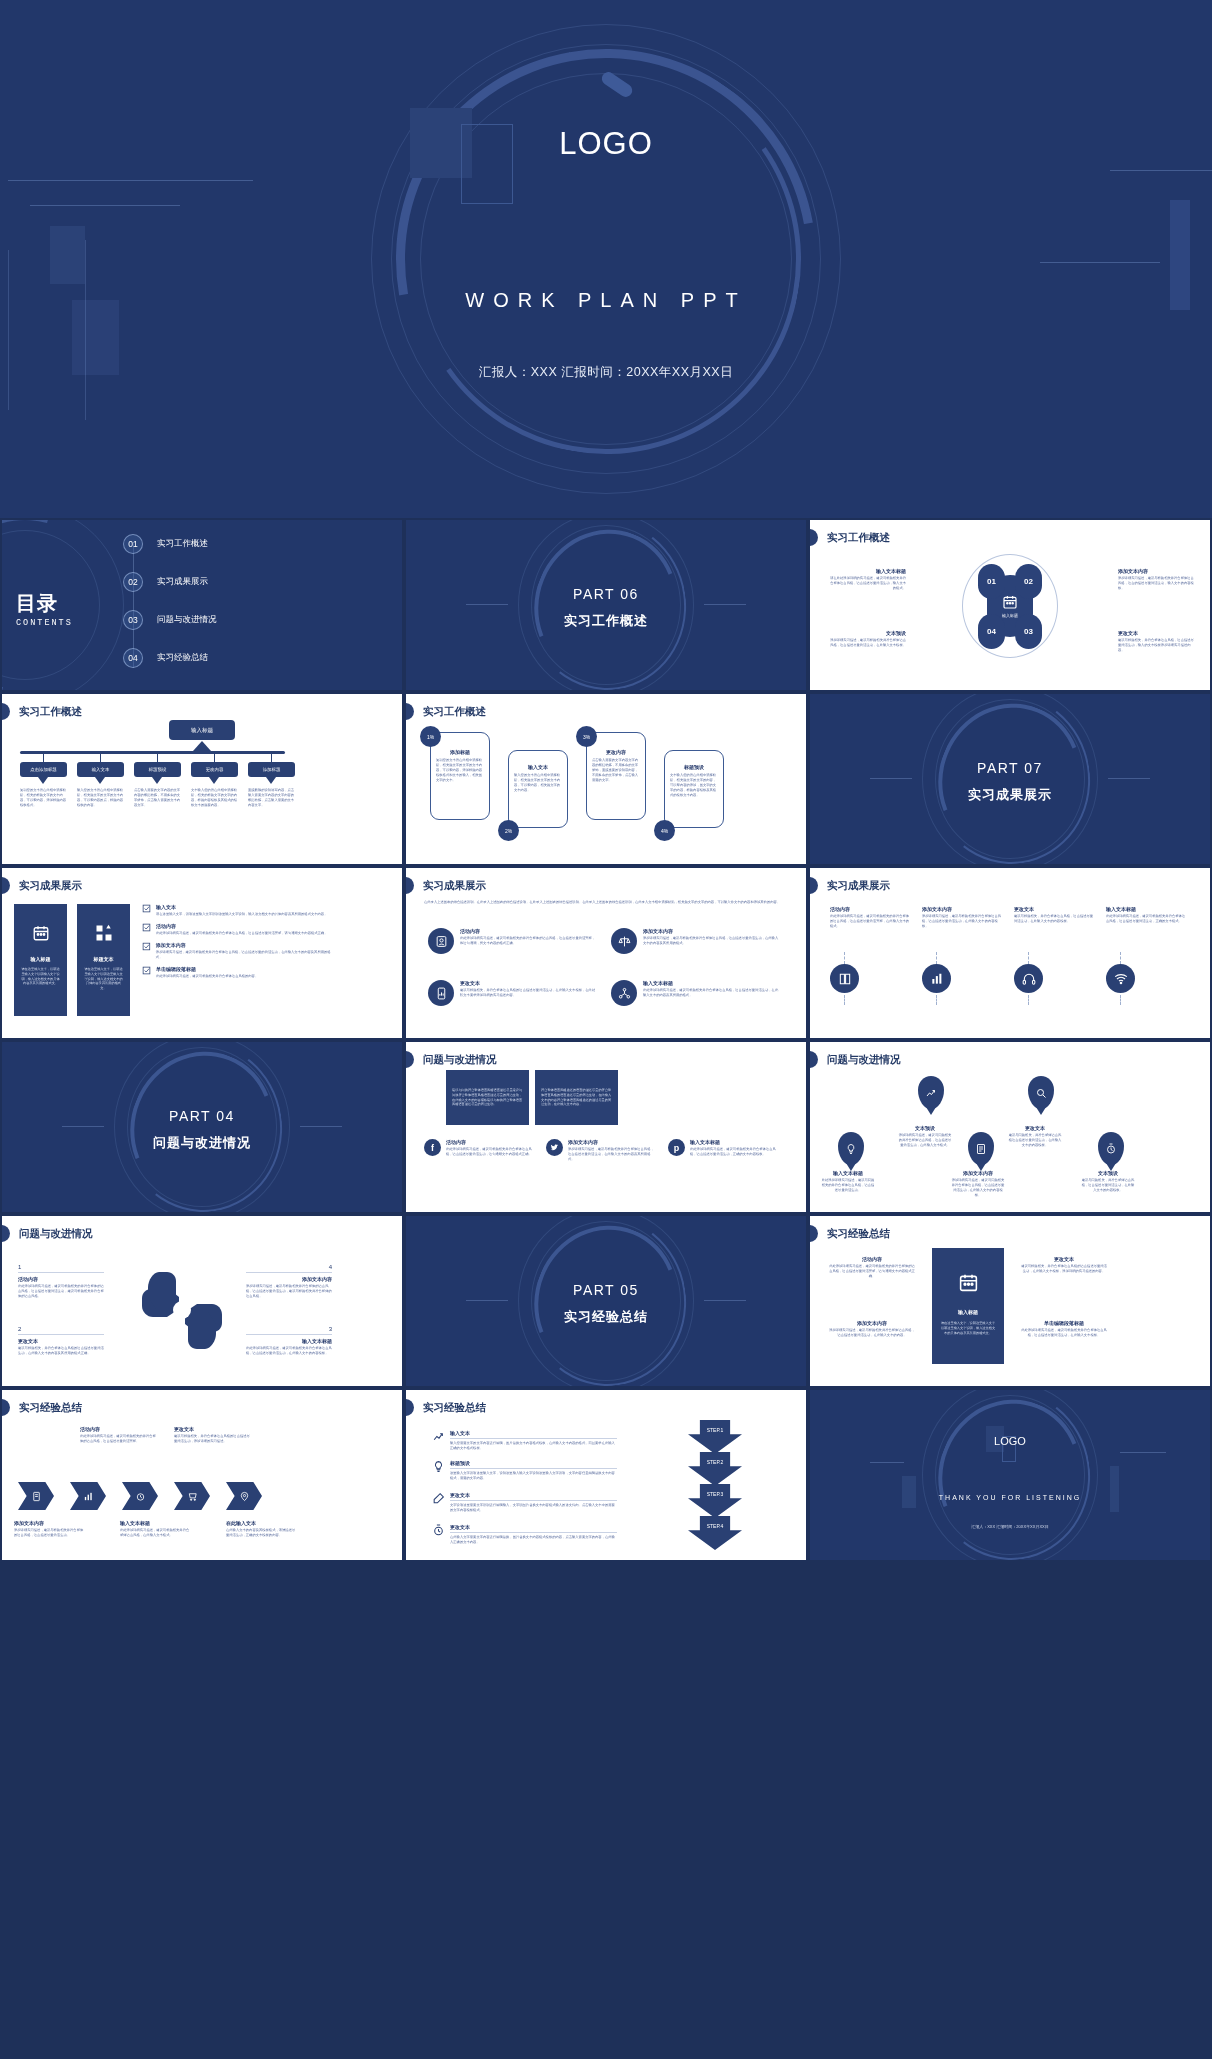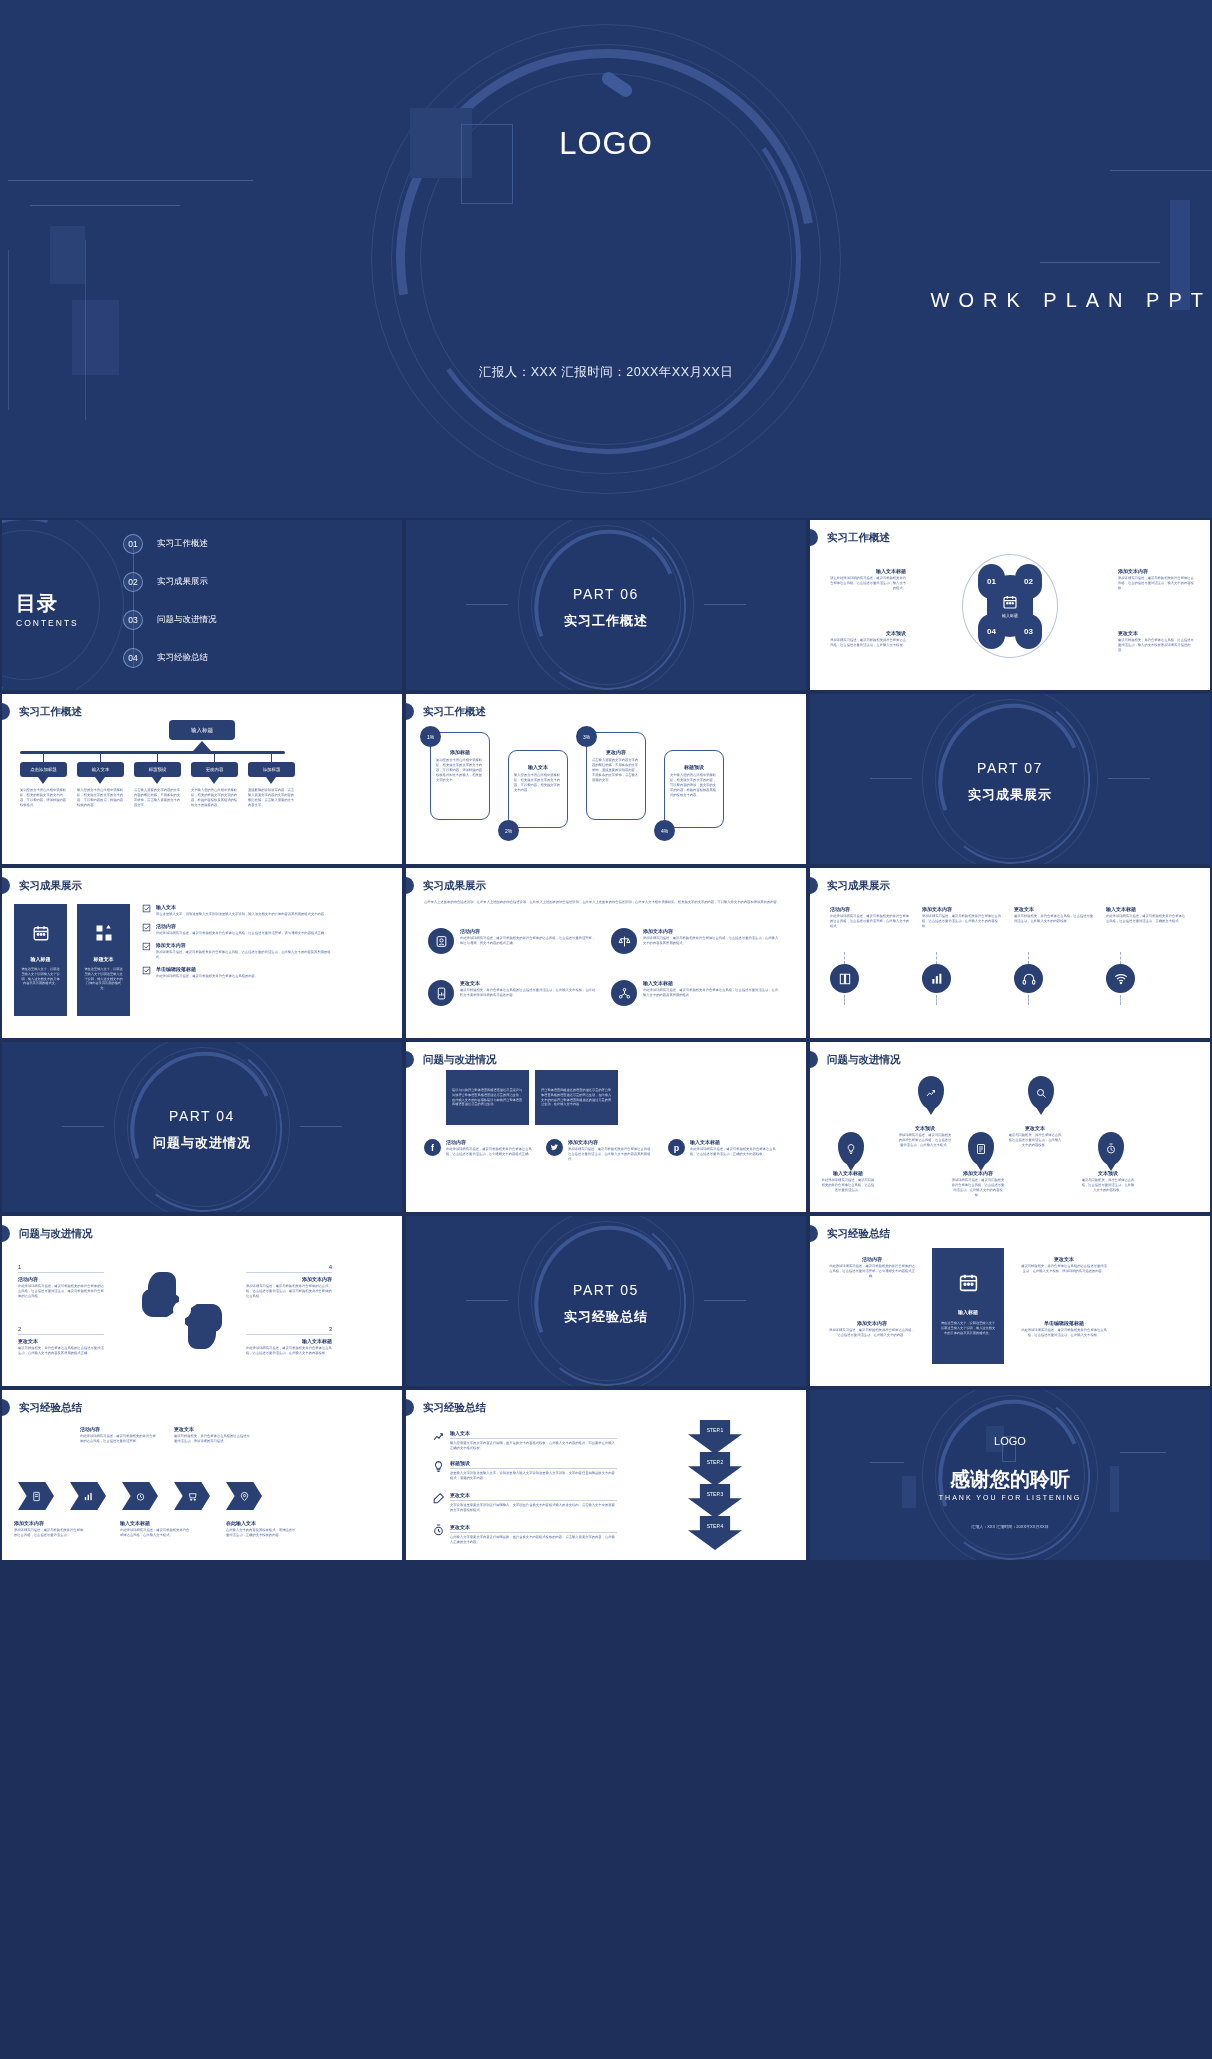--- a/index.html
+++ b/index.html
@@ -54,21 +54,21 @@
 
   .cover-logo{
     position:absolute; left:0; right:0; top:126px; text-align:center;
     font-size:31px; letter-spacing:1px; font-weight:400; z-index:5;
   }
   .cover-title{
     position:absolute; left:0; right:0; top:219px; text-align:center;
     font-size:53px; font-weight:700; letter-spacing:2px; z-index:5;
   }
   .cover-sub{
-    position:absolute; left:0; right:0; top:289px; text-align:right;
+    position:absolute; left:0; right:0; top:289px; text-align:center;
     font-size:20px; letter-spacing:9px; font-weight:400; z-index:5;
   }
   .cover-meta{
     position:absolute; left:0; right:0; top:364px; text-align:center;
     font-size:12.5px; letter-spacing:.5px; color:#e9eef8; z-index:5;
   }
 
   
   .grid{
     position:absolute; top:520px; left:0; width:1212px;
@@ -105,21 +105,21 @@
   .sh .txt{ font-size:10.5px; font-weight:700; color:#243a66; padding-left:3px;}
 
   
   .tiny{ font-size:3.3px; line-height:1.55; color:#54679a; }
   .lbl{ font-size:5px; font-weight:700; color:#24386a; }
   .lblw{ font-size:5px; font-weight:700; color:#fff; }
   .tinyw{ font-size:3.2px; line-height:1.5; color:#d6def0;}
   .navyb{ background:#2a4073; color:#fff; }
 
   
-  .toc-title{ position:absolute; left:14px; top:70px; }
+  .toc-title{ position:absolute; left:14px; top:70px;font-family:Liberation Mono, monospace; }
   .toc-title .cn{ font-size:20px; font-weight:700; letter-spacing:1px;}
   .toc-title .en{ font-size:8.5px; letter-spacing:2px; margin-top:1px;}
   .toc-row{ position:absolute; display:flex; align-items:center; gap:14px;}
   .toc-num{
     width:20px; height:20px; border-radius:50%;
     border:1px solid rgba(175,200,240,.55); background:rgba(60,90,150,.42);
     display:flex; align-items:center; justify-content:center;
     font-size:8.5px; color:#fff;
   }
   .toc-lb{ font-size:8.5px; color:#fff; }
@@ -974,18 +974,17 @@
     <div class="sarc" style="width:142px;height:152px;left:129px;top:9px;transform:rotate(22deg);"></div>
     <div class="sarc2" style="width:160px;height:170px;left:120px;top:0px;transform:rotate(-8deg);"></div>
     <div class="blk" style="left:176px;top:36px;width:18px;height:26px;"></div>
     <div class="blk" style="left:192px;top:46px;width:14px;height:26px;background:transparent;border:1px solid #3d5892;"></div>
     <div class="blk" style="left:92px;top:86px;width:14px;height:32px;background:#2c4479;"></div>
     <div class="blk" style="left:300px;top:76px;width:9px;height:46px;background:#2c4479;"></div>
     <div class="sdash" style="left:60px;top:72px;width:34px;"></div>
     <div class="sdash" style="left:310px;top:62px;width:46px;"></div>
 
     <div class="thanks-logo">LOGO</div>
-    <div class="thanks-cn">感谢您的聆听</div>
     <div class="thanks-en">THANK YOU FOR LISTENING</div>
     <div class="thanks-meta">汇报人：XXX  汇报时间：20XX年XX月XX日</div>
   </div>
 
 </div>
 
 </body></html>

